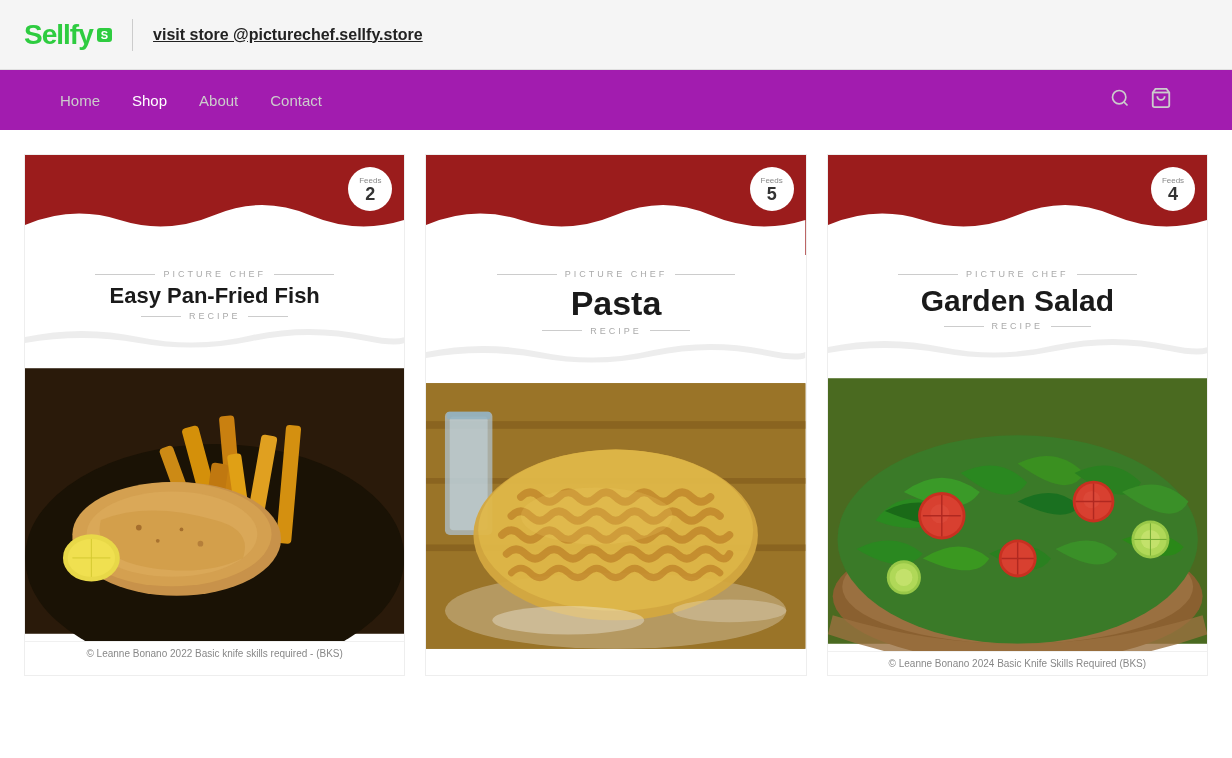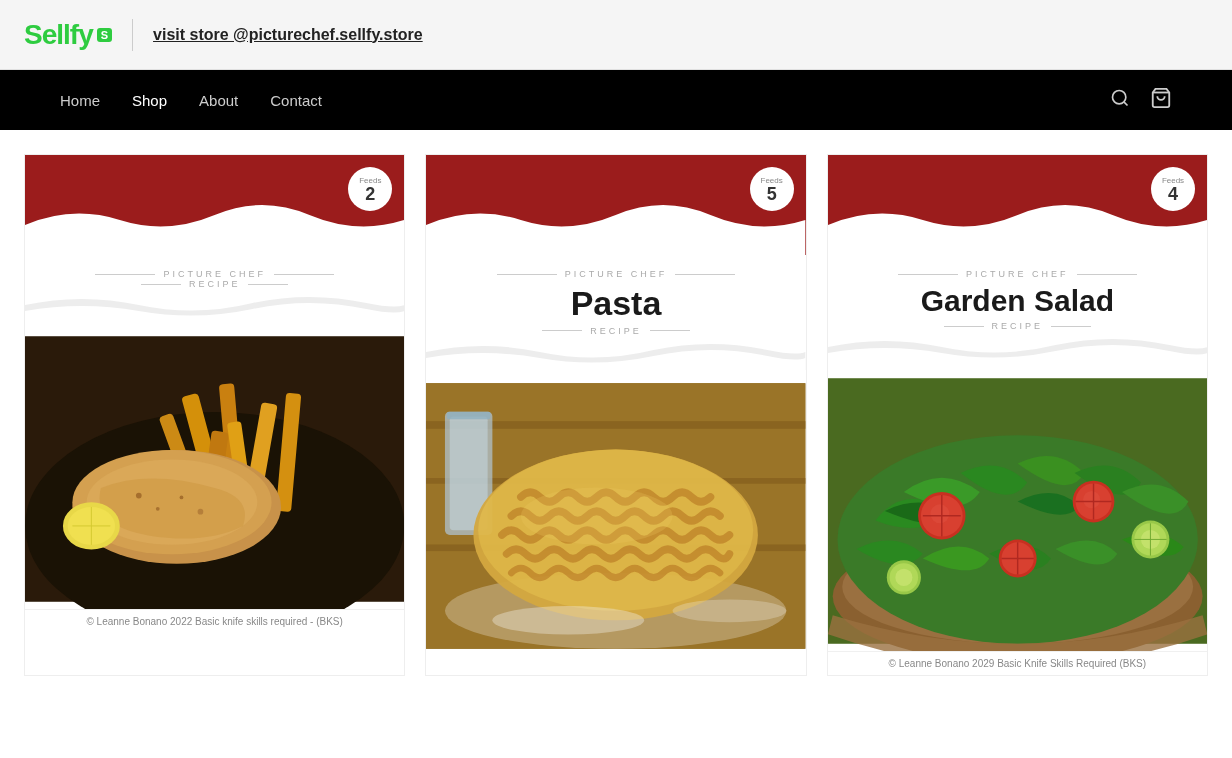--- a/index.html
+++ b/index.html
@@ -44,21 +44,21 @@
     .store-link {
       font-size: 16px;
       font-weight: 600;
       color: #222;
       text-decoration: underline;
       cursor: pointer;
     }
 
     
     .nav-bar {
-      background: #000000;
+      background: #a21caf;
       padding: 0 60px;
       display: flex;
       align-items: center;
       justify-content: space-between;
       height: 60px;
     }
     .nav-links {
       display: flex;
       align-items: center;
       gap: 32px;
@@ -245,20 +245,21 @@
       </div>
 
       <div style="position:absolute;bottom:0;left:0;right:0;height:55px;">
         <svg viewBox="0 0 400 55" preserveAspectRatio="none" style="width:100%;height:100%;">
           <path d="M0,55 L0,25 Q50,5 100,20 Q150,35 200,15 Q250,-5 300,15 Q350,35 400,20 L400,55 Z" fill="#fff"></path>
         </svg>
       </div>
     </div>
     <div class="card-title-area">
       <div class="brand-label">PICTURE CHEF</div>
+      <div class="recipe-title large">Easy Pan-Fried Fish</div>
       <div class="recipe-subtitle">RECIPE</div>
 
       <div style="position:relative;height:30px;overflow:hidden;margin:0 -16px;">
         <svg viewBox="0 0 400 30" preserveAspectRatio="none" style="width:100%;height:100%;">
           <path d="M0,30 L0,12 Q60,0 120,12 Q180,24 240,10 Q300,-2 360,10 Q390,16 400,12 L400,30 Z" fill="#1a1a1a" opacity="0.08"></path>
           <path d="M0,30 L0,18 Q60,8 120,18 Q180,28 240,16 Q300,4 360,16 Q390,22 400,18 L400,30 Z" fill="#fff"></path>
         </svg>
       </div>
     </div>
 
@@ -428,16 +429,16 @@
         <line x1="340" y1="153" x2="340" y2="187" stroke="#70a830" stroke-width="1"></line>
         <line x1="323" y1="170" x2="357" y2="170" stroke="#70a830" stroke-width="1"></line>
 
         <circle cx="80" cy="210" r="18" fill="#98c848"></circle>
         <circle cx="80" cy="210" r="15" fill="#b0d858"></circle>
         <circle cx="80" cy="210" r="9" fill="#d0e878" opacity="0.6"></circle>
 
         <path d="M5,250 Q200,310 395,250 L400,270 Q200,340 0,270 Z" fill="#9a7040" opacity="0.8"></path>
       </svg>
     </div>
-    <div class="card-footer">© Leanne Bonano 2029     Basic Knife Skills Required (BKS)</div>
+    <div class="card-footer">© Leanne Bonano 2024     Basic Knife Skills Required (BKS)</div>
   </div>
 
 </div>
 
 </body></html>

